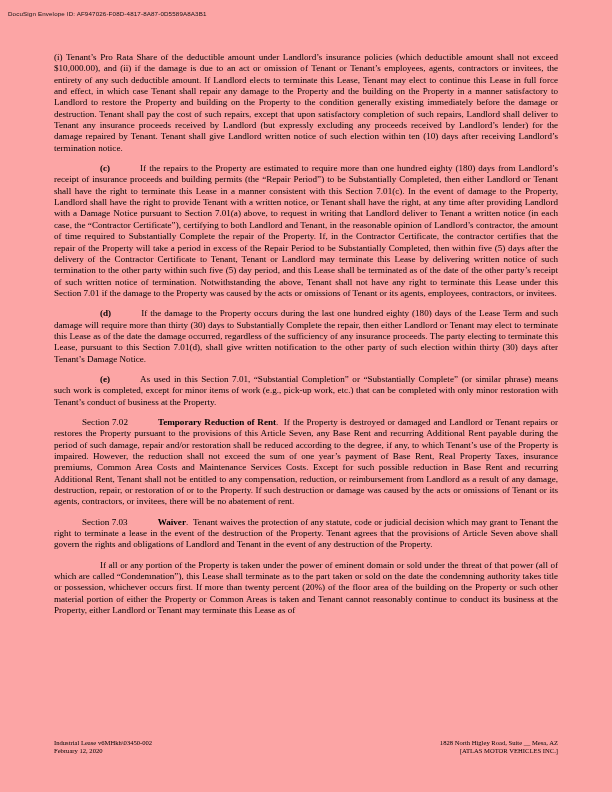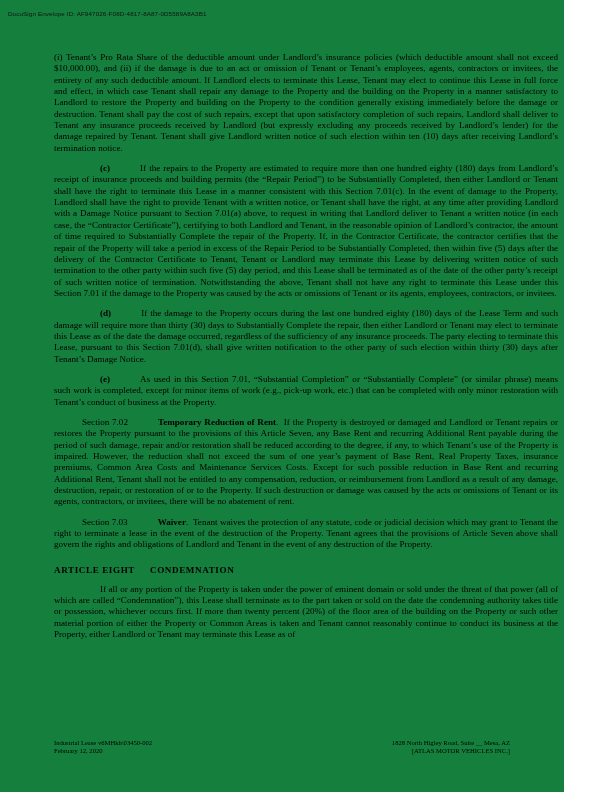--- a/index.html
+++ b/index.html
@@ -2,23 +2,23 @@
 <html><head>
 <meta charset="utf-8">
 <style>
   html, body {
     margin: 0;
     padding: 0;
     background: #ffffff;
   }
   .page {
     position: relative;
-    width: 564px;
+    width: 612px;
     height: 792px;
-    background: #15803d;
+    background: #fca5a5;
     font-family: "Liberation Serif", serif;
     color: #000000;
     box-sizing: border-box;
     overflow: hidden;
   }
   .envelope-id {
     position: absolute;
     top: 10px;
     left: 8px;
     font-family: "Liberation Sans", sans-serif;
@@ -102,23 +102,20 @@
     </p>
 
     <p class="para">
       <span class="tab-sm"></span><span>Section 7.02</span><span class="tab-lbl"></span><b>Temporary Reduction of Rent</b>.&nbsp; <span>If the Property is destroyed or damaged and Landlord or Tenant repairs or restores the Property pursuant to the provisions of this Article Seven, any Base Rent and recurring Additional Rent payable during the period of such damage, repair and/or restoration shall be reduced according to the degree, if any, to which Tenant’s use of the Property is impaired.  However, the reduction shall not exceed the sum of one year’s payment of Base Rent, Real Property Taxes, insurance premiums, Common Area Costs and Maintenance Services Costs.  Except for such possible reduction in Base Rent and recurring Additional Rent, Tenant shall not be entitled to any compensation, reduction, or reimbursement from Landlord as a result of any damage, destruction, repair, or restoration of or to the Property.  If such destruction or damage was caused by the acts or omissions of Tenant or its agents, contractors, or invitees, there will be no abatement of rent.</span>
     </p>
 
     <p class="para">
       <span class="tab-sm"></span><span>Section 7.03</span><span class="tab-lbl"></span><b>Waiver</b>.&nbsp; <span>Tenant waives the protection of any statute, code or judicial decision which may grant to Tenant the right to terminate a lease in the event of the destruction of the Property. Tenant agrees that the provisions of Article Seven above shall govern the rights and obligations of Landlord and Tenant in the event of any destruction of the Property.</span>
     </p>
 
-    <div class="heading">
-      <span class="art">ARTICLE EIGHT</span><span>CONDEMNATION</span>
-    </div>
 
     <p class="para">
       <span class="tab-md"></span><span>If all or any portion of the Property is taken under the power of eminent domain or sold under the threat of that power (all of which are called “Condemnation”), this Lease shall terminate as to the part taken or sold on the date the condemning authority takes title or possession, whichever occurs first. If more than twenty percent (20%) of the floor area of the building on the Property or such other material portion of either the Property or Common Areas is taken and Tenant cannot reasonably continue to conduct its business at the Property, either Landlord or Tenant may terminate this Lease as of</span>
     </p>
 
   </div>
 
   <div class="footer">
     <div class="footer-row">
       <div class="footer-left">

